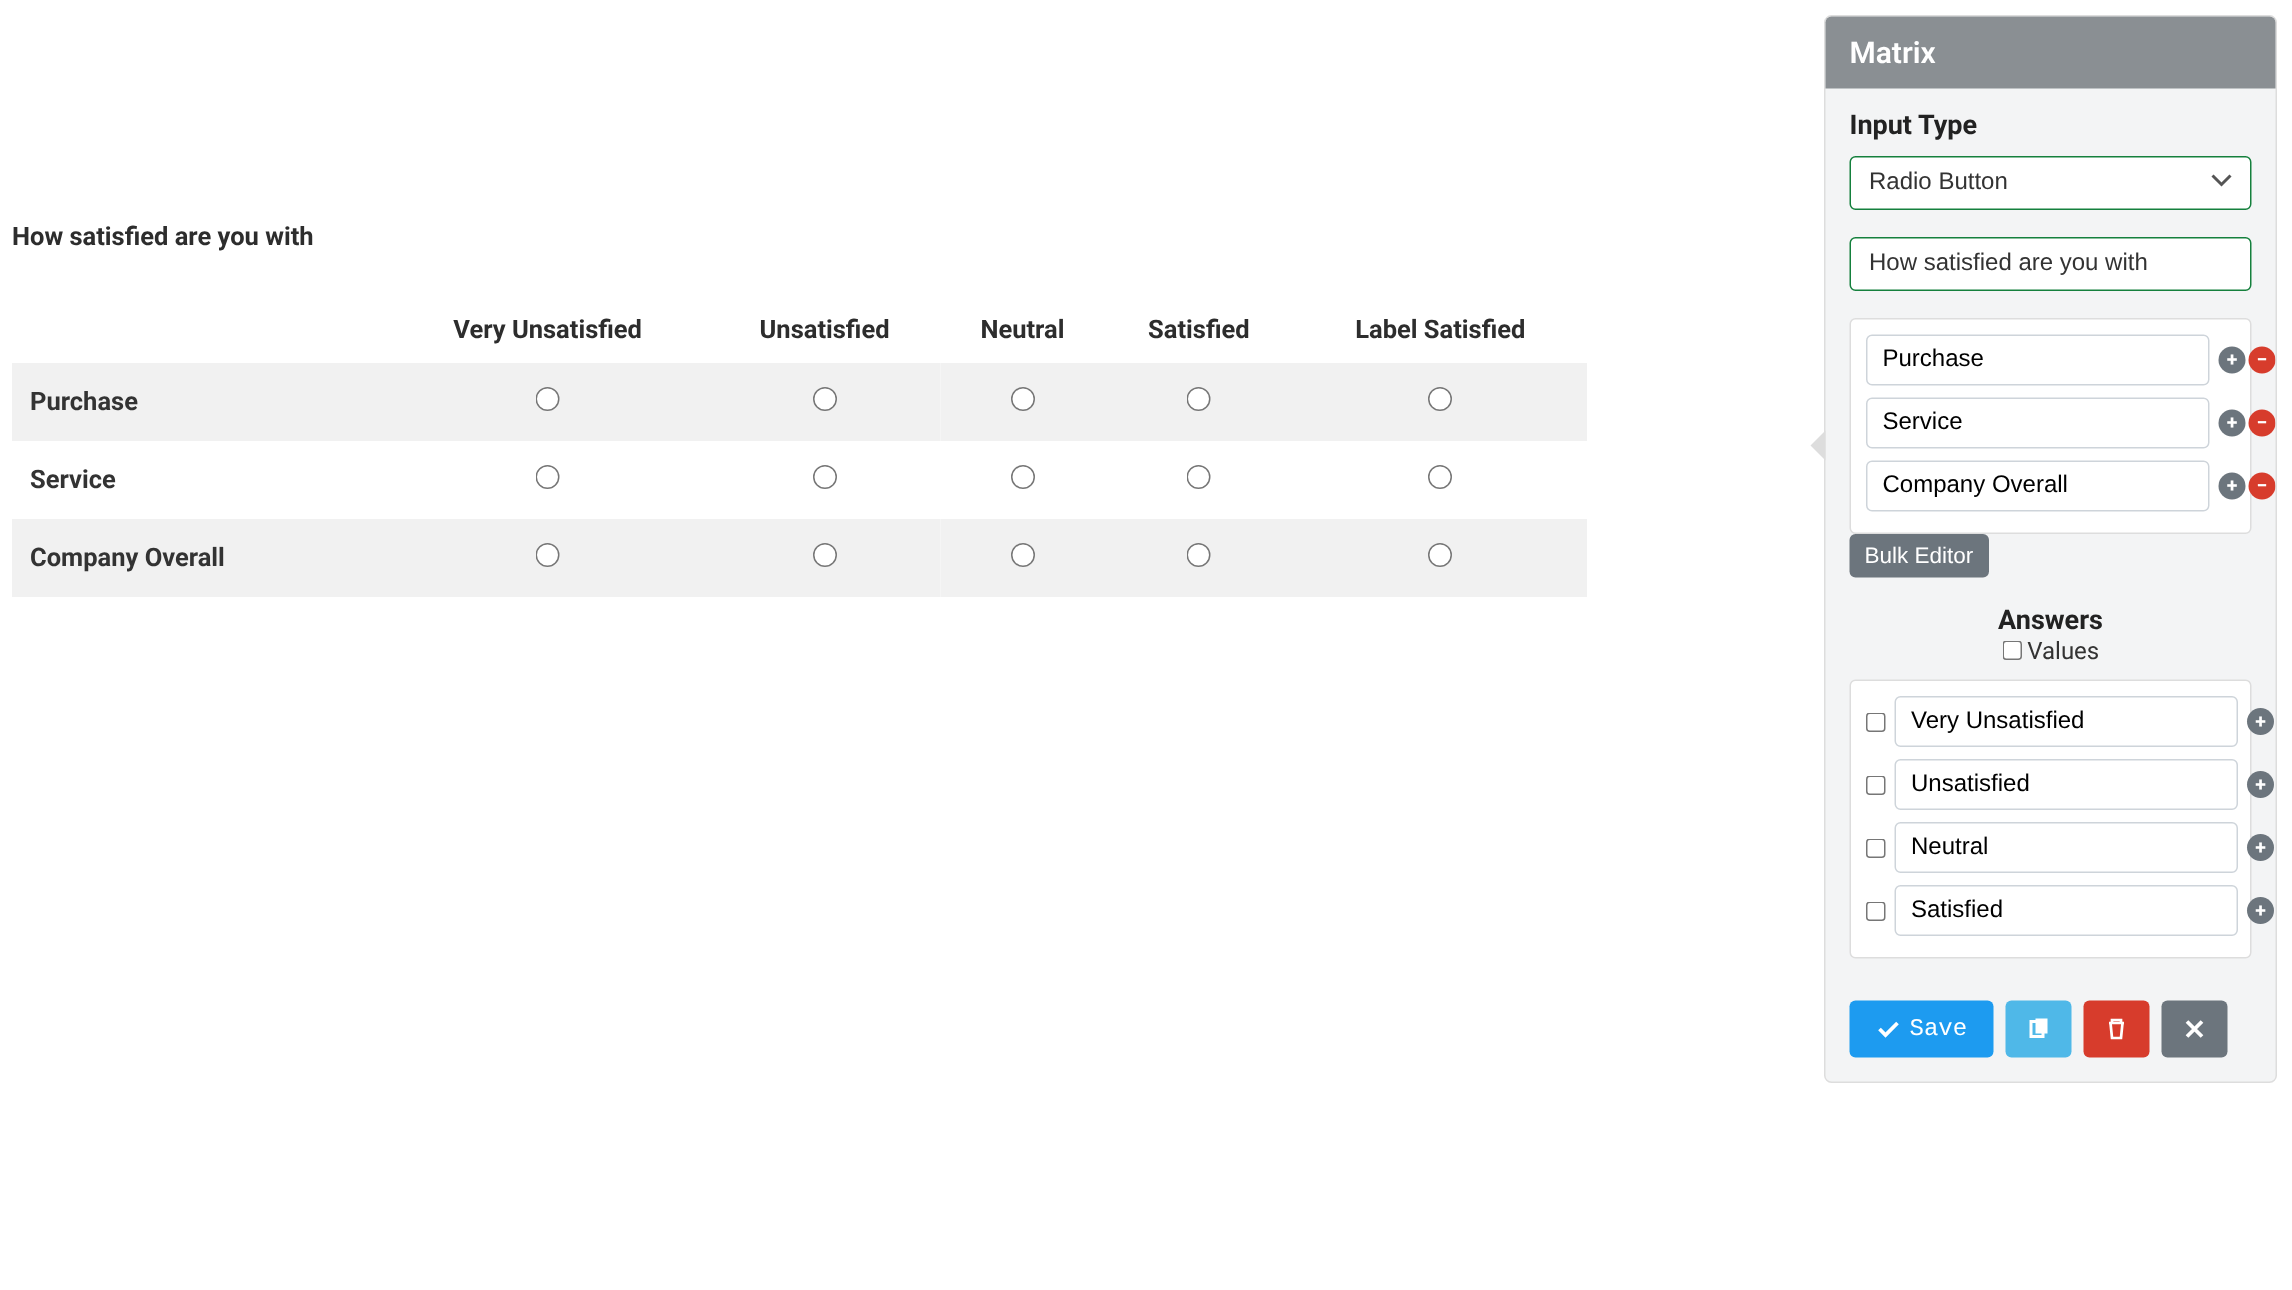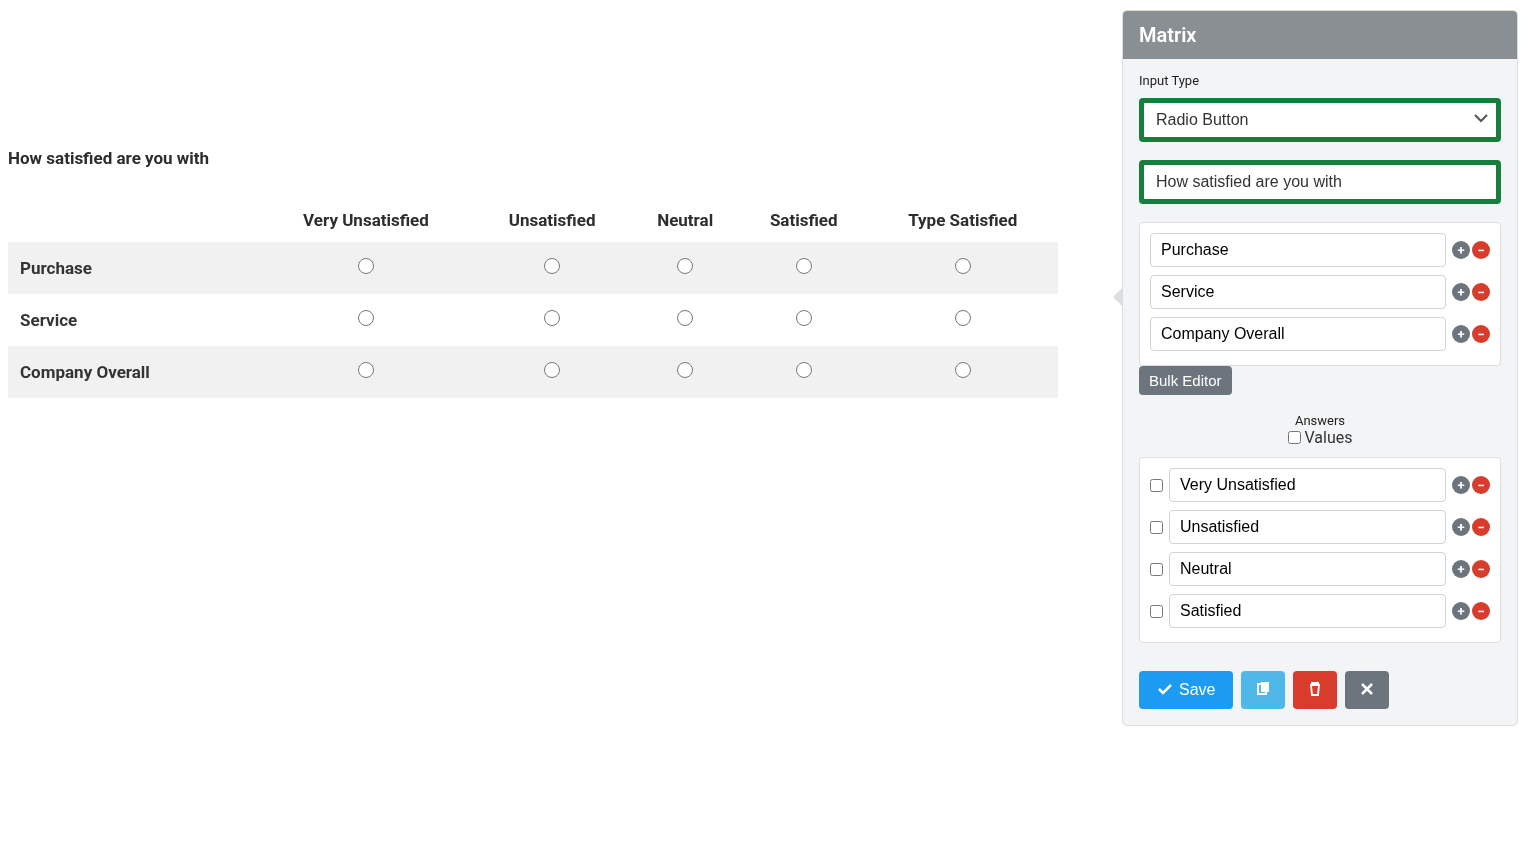--- a/index.html
+++ b/index.html
@@ -52,63 +52,63 @@
 .matrix-table input[type="radio"] {
   width: 16px;
   height: 16px;
 }
 
 
 .panel {
   position: absolute;
   right: 10px;
   top: 10px;
-  width: 396px;
+  width: 302px;
   background: #f3f4f5;
   border: 1px solid #ddd;
   border-radius: 5px;
 }
 .panel-header {
   background: #8a8f93;
   color: #fff;
   font-size: 20px;
   font-weight: 600;
   padding: 12px 16px;
   border-radius: 4px 4px 0 0;
 }
 .panel-body {
   padding: 14px 16px 10px;
   max-height: 680px;
   overflow: hidden;
 }
 .field-group { margin-bottom: 18px; }
 .field-label {
-  font-weight: 400;
-  font-size: 13px;
+  font-weight: 700;
+  font-size: 18px;
   color: #222;
   margin-bottom: 10px;
   display: block;
 }
 .field-label-row {
   display: flex;
   justify-content: space-between;
   align-items: center;
   margin-bottom: 10px;
   flex-direction: column;
 }
 .field-label-row .field-label { margin-bottom: 0; }
 .values-toggle { display: flex; align-items: center; gap: 4px; font-size: 16px; }
 .select-wrap {
   position: relative;
 }
 .form-select, .form-input {
   width: 100%;
   padding: 8px 12px;
   font-size: 16px;
-  border: 5px solid #15803d;
+  border: 1px solid #15803d;
   border-radius: 4px;
   background: #fff;
   color: #333;
   appearance: none;
 }
 .select-chevron {
   position: absolute;
   right: 12px;
   top: 50%;
   transform: translateY(-50%);
@@ -165,22 +165,23 @@
   gap: 8px;
 }
 .btn {
   border: none;
   border-radius: 4px;
   padding: 10px 14px;
   font-size: 16px;
   color: #fff;
   cursor: pointer;
   display: inline-flex;
-  align-items: flex-start;
+  align-items: center;
   gap: 6px;
+  font-family: Liberation Mono, monospace;
 }
 .btn-save { background: #1d9bf0; padding: 10px 18px; }
 .btn-copy { background: #4fb8e8; }
 .btn-delete { background: #d73c2c; }
 .btn-close { background: #6c757d; }
 
 
 .ico { width: 16px; height: 16px; display: inline-block; }
 
 
@@ -200,21 +201,21 @@
 <div class="preview">
   <div class="preview-title">How satisfied are you with</div>
   <table class="matrix-table">
     <thead>
       <tr>
         <th class="row-header-spacer"></th>
         <th>Very Unsatisfied</th>
         <th>Unsatisfied</th>
         <th>Neutral</th>
         <th>Satisfied</th>
-        <th>Type Satisfied</th>
+        <th>Label Satisfied</th>
       </tr>
     </thead>
     <tbody>
       <tr>
         <td class="row-label">Purchase</td>
         <td class="radio-cell"><input type="radio" name="r0" style=""></td>
         <td class="radio-cell"><input type="radio" name="r0" style=""></td>
         <td class="radio-cell"><input type="radio" name="r0" style=""></td>
         <td class="radio-cell"><input type="radio" name="r0" style=""></td>
         <td class="radio-cell"><input type="radio" name="r0" style=""></td>

